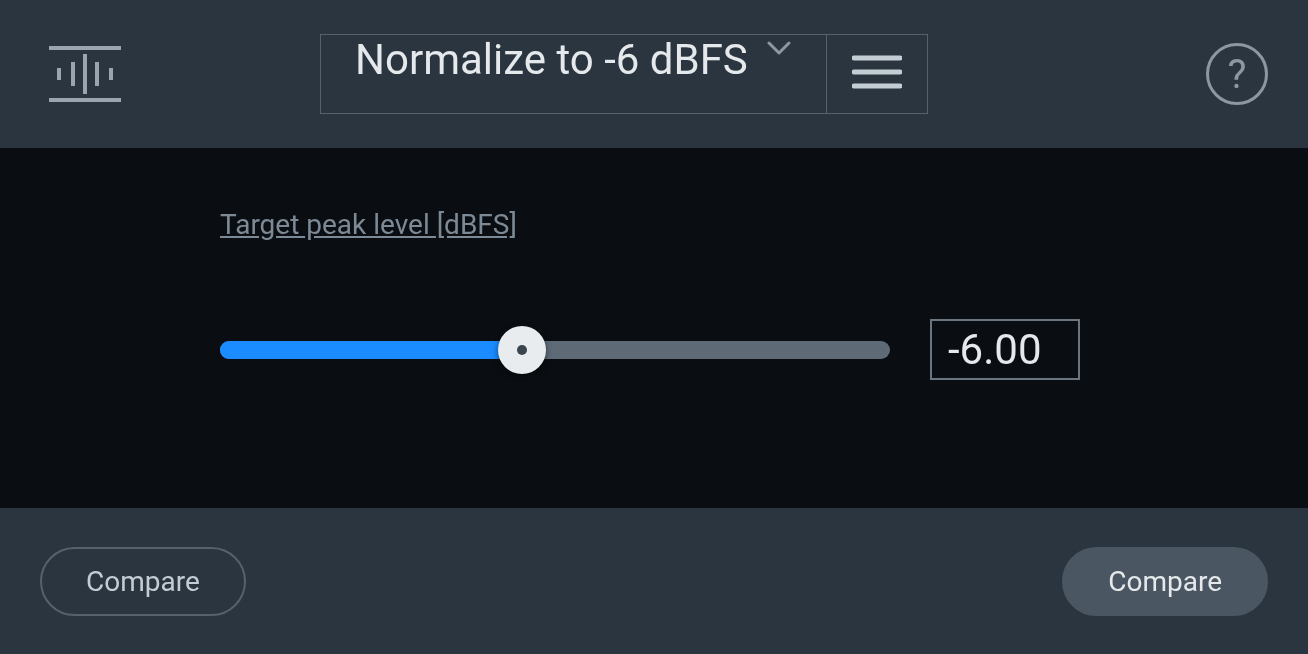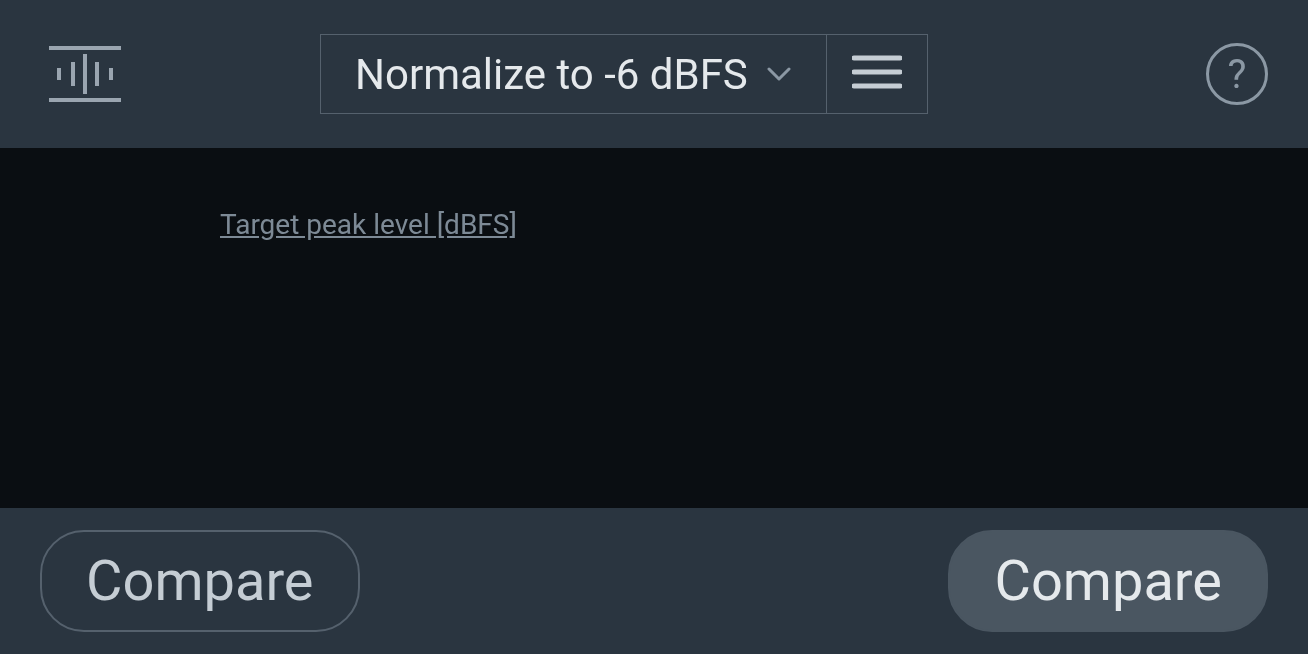--- a/index.html
+++ b/index.html
@@ -32,21 +32,21 @@
   }
   .preset-group {
     display: flex;
     align-items: center;
     margin-left: 170px;
     border: 1px solid #55616d;
     height: 80px;
   }
   .preset-dropdown {
     display: flex;
-    align-items: center;
+    align-items: flex-start;
     justify-content: center;
     gap: 18px;
     padding: 0 34px;
     height: 100%;
     border-right: 1px solid #55616d;
     cursor: pointer;
   }
   .preset-label {
     font-size: 42px;
     color: #e5e9ec;
@@ -154,21 +154,21 @@
     height: 146px;
     background: #2a3540;
     display: flex;
     align-items: center;
     padding: 0 40px;
   }
   .pill-button {
     border: 2px solid #55616d;
     background: transparent;
     color: #c5cdd4;
-    font-size: 56px;
+    font-size: 28px;
     padding: 16px 44px;
     border-radius: 44px;
     cursor: pointer;
     font-family: inherit;
   }
   .pill-button.primary {
     background: #4a5661;
     border-color: #4a5661;
     color: #e5e9ec;
   }
@@ -211,19 +211,27 @@
 
   <div class="spacer"></div>
 
   <div class="help-button">
     <span>?</span>
   </div>
 </div>
 
 <div class="main">
   <div class="param-label">Target peak level [dBFS]</div>
+  <div class="slider-row">
+    <div class="slider-container">
+      <div class="slider-track-bg"></div>
+      <div class="slider-track-fill"></div>
+      <div class="slider-thumb"></div>
+    </div>
+    <input class="value-input" value="-6.00" style="">
+  </div>
 </div>
 
 <div class="footer">
   <button class="pill-button">Compare</button>
   <div class="spacer"></div>
   <button class="pill-button primary">Compare</button>
 </div>
 
 </body></html>

